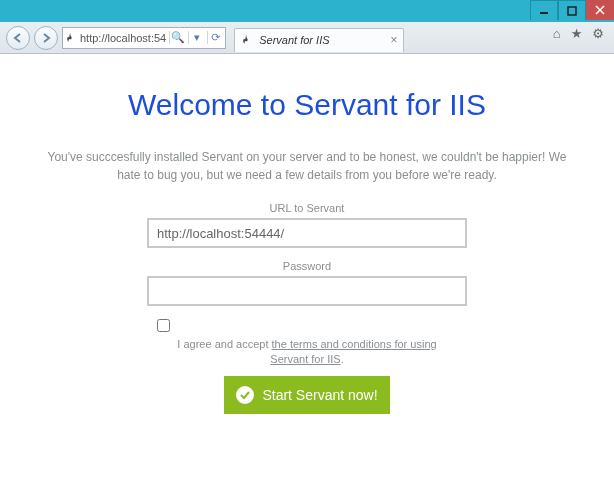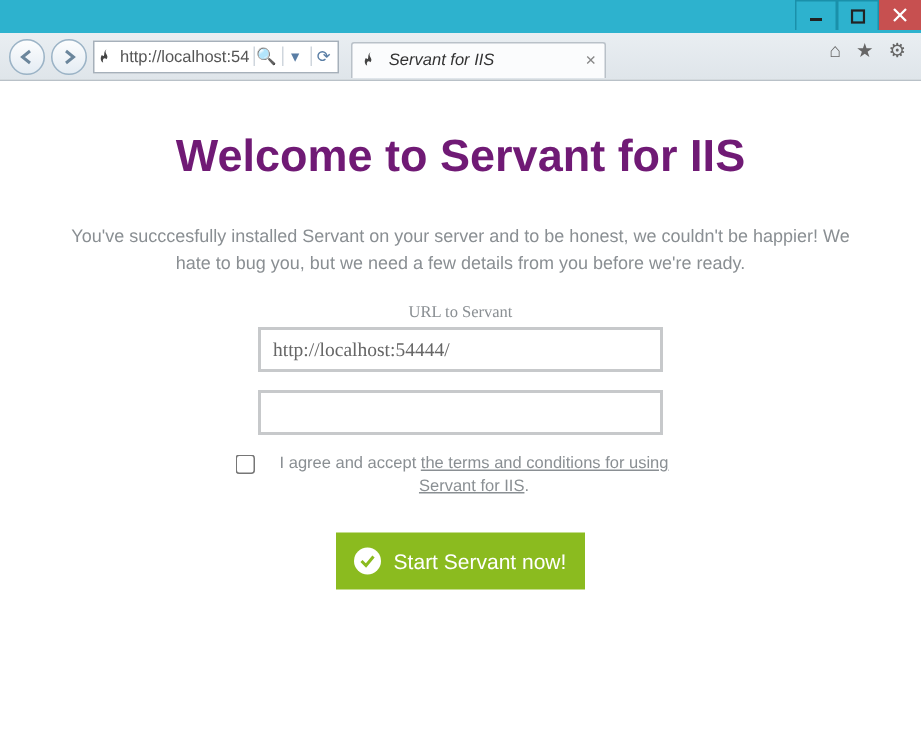--- a/index.html
+++ b/index.html
@@ -90,58 +90,58 @@
   }
   .toprighticons span { font-size:13px; color:#666; }
 
   
   .page {
     padding: 28px 30px 10px;
     text-align:center;
     color:#444;
   }
   h1 {
-    font-weight:700;
+    font-weight:400;
     font-size:30px;
-    color:#701a75;
+    color:#1d4ed8;
     margin: 6px 0 26px;
     font-family:"Segoe UI Light","Segoe UI",Arial,sans-serif;
   }
   .intro {
     font-size:12px;
     color:#8a8f93;
     line-height:1.5;
     max-width:520px;
     margin:0 auto 18px;
   }
   .field-label {
     font-size:11px;
     color:#8a8f93;
     margin-bottom:4px;
   }
   .field {
     margin-bottom:12px;
-    font-family:Liberation Serif, serif;
   }
   input[type=text], input[type=password] {
-    width:270px; height:30px;
+    width:320px; height:30px;
     border:2px solid #c7c9cb;
     background:#fff;
     font-size:13px;
     padding:0 8px;
     color:#666;
     outline:none;
     font-family:inherit;
   }
   .agree {
     font-size:11px; color:#8a8f93;
     display:flex; align-items:flex-start; justify-content:center;
     gap:5px;
-    max-width:300px; margin:6px auto 22px;
+    max-width:300px; margin:6px auto 8px;
     line-height:1.4;
+    flex-direction:column;
   }
   .agree input { margin-top:1px; }
   .agree a { color:#8a8f93; text-decoration:underline; }
   .startbtn {
     display:inline-flex; align-items:center; gap:8px;
     background:#8bbb1f;
     color:#fff;
     border:none;
     height:38px;
     padding:0 12px;
@@ -225,20 +225,21 @@
     <h1>Welcome to Servant for IIS</h1>
     <p class="intro">You've succcesfully installed Servant on your server and to be honest, we couldn't be happier! We hate to bug you, but we need a few details from you before we're ready.</p>
 
     <div class="field">
       <div class="field-label">URL to Servant</div>
       <input type="text" value="http://localhost:54444/" style="">
     </div>
 
 
     <div class="field">
+      <div class="field-label">Password</div>
       <div style="position:relative; display:inline-block;">
         <input type="password" class="caret" value="" style="">
       </div>
     </div>
 
     <div class="agree">
       <input type="checkbox" style="">
       <span>
         <span>I agree and accept </span><a href="#">the terms and conditions for using Servant for IIS</a><span>.</span>
       </span>

